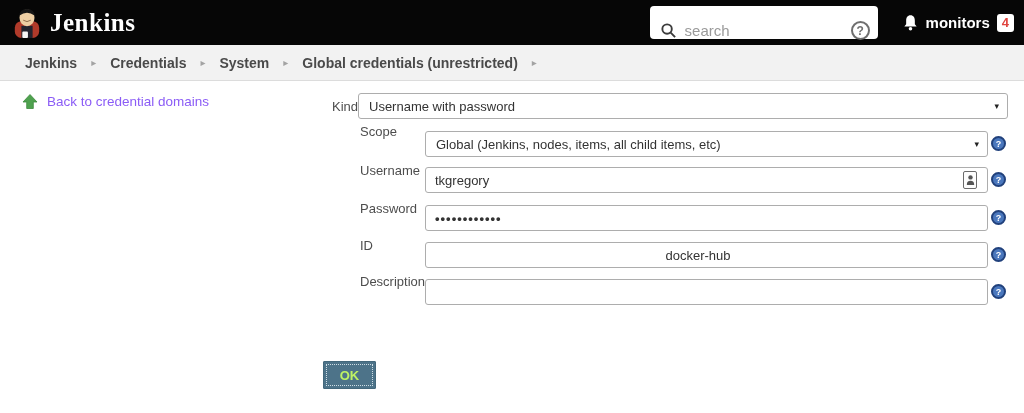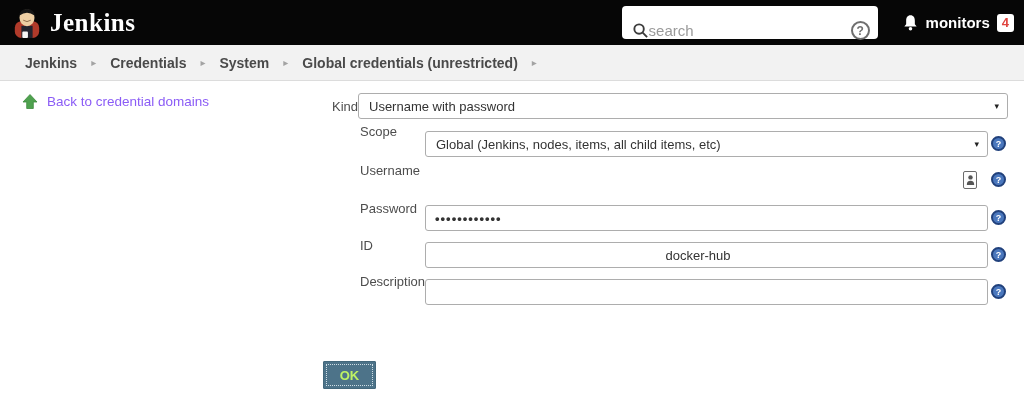--- a/index.html
+++ b/index.html
@@ -15,22 +15,22 @@
     display: flex; align-items: center;
     padding: 0 10px 0 12px;
   }
   .logo-wrap { display: flex; align-items: center; gap: 8px; cursor: pointer; }
   .app-title {
     font-family: "Liberation Serif", serif;
     font-weight: bold; font-size: 25px; color: #ffffff; letter-spacing: 0.5px;
   }
   .search-box {
     margin-left: auto;
-    width: 256px; height: 33px; background: #ffffff; border-radius: 4px;
-    display: flex; align-items: center; padding: 16px 8px 0 10px; 
+    width: 228px; height: 33px; background: #ffffff; border-radius: 4px;
+    display: flex; align-items: center; padding: 16px 8px 0 10px; gap: 8px;
   }
   .search-box input {
     flex: 1; border: none; outline: none; font-size: 15px; color: #333;
     font-family: "Liberation Sans", sans-serif; min-width: 0;
   }
   .search-box input::placeholder { color: #9a9a9a; }
   .search-help {
     width: 19px; height: 19px; border: 2px solid #6f6f6f; border-radius: 50%;
     color: #6f6f6f; font-size: 12px; font-weight: bold;
     display: flex; align-items: center; justify-content: center; flex: none; cursor: pointer;
@@ -163,20 +163,21 @@
   </div>
 
   <div class="form-label" style="left:360px; top:43px;">Scope</div>
   <div class="sel" style="left:425px; top:50px; width:563px;">
     <span class="sel-text">Global (Jenkins, nodes, items, all child items, etc)</span>
     <span class="sel-arrow">▾</span>
   </div>
   <div class="help-icon" style="left:991px; top:55px;">?</div>
 
   <div class="form-label" style="left:360px; top:82px;">Username</div>
+  <input class="txt" style="left: 425px; top: 86px;" value="tkgregory">
   <div class="autofill-icon" style="top:90px;">
     <svg width="9" height="12" viewBox="0 0 9 12">
       <circle cx="4.5" cy="3.4" r="2.2" fill="#555"></circle>
       <path d="M0.8 11 Q0.8 6.8 4.5 6.8 Q8.2 6.8 8.2 11 Z" fill="#555"></path>
     </svg>
   </div>
   <div class="help-icon" style="left:991px; top:91px;">?</div>
 
   <div class="form-label" style="left:360px; top:120px;">Password</div>
   <input class="txt pwd" style="left: 425px; top: 124px;" value="••••••••••••">

